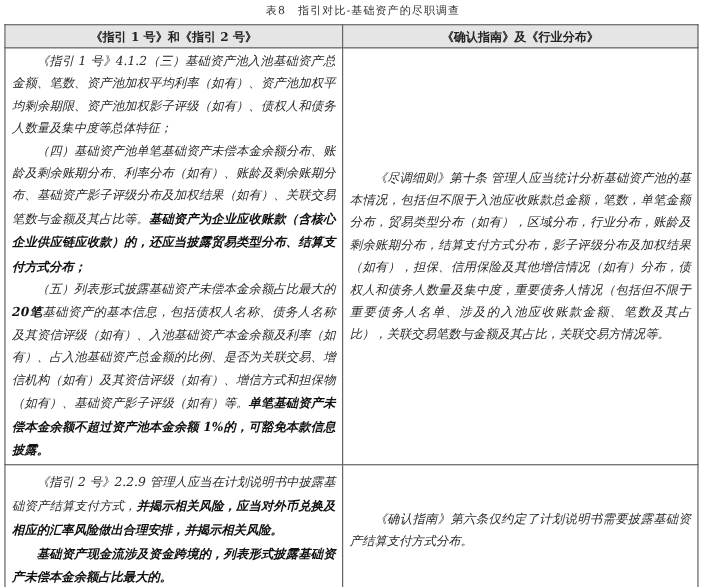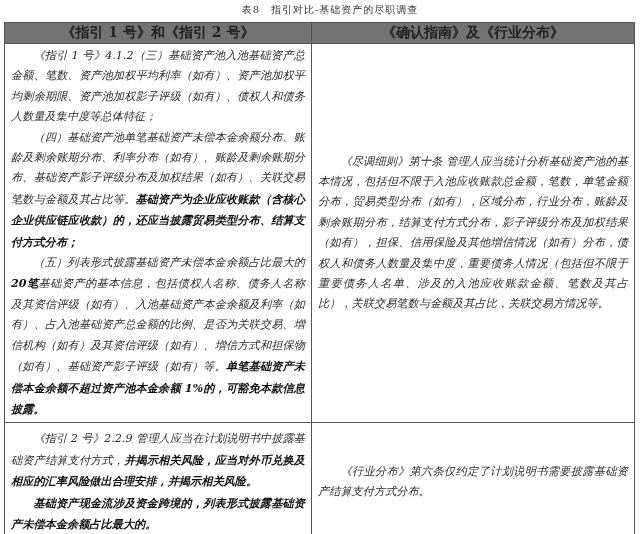--- a/index.html
+++ b/index.html
@@ -14,21 +14,21 @@
   }
   table.t {
     position: absolute; left: 4px; top: 22px; width: 630px;
     border-collapse: collapse; table-layout: fixed;
   }
   table.t td, table.t th {
     border: 1px solid #555;
     vertical-align: middle;
   }
   table.t th {
-    background: #737373; height: 20px; font-size: 14px; font-weight: bold;
+    background: #e5e5e5; height: 20px; font-size: 11px; font-weight: bold;
     text-align: center; padding: 0; color: #222;
   }
   .col-left { width: 307px; }
   .col-right { width: 323px; }
   td.cell { padding: 2px 6px; font-size: 11.2px; line-height: 20.4px; text-align: justify; }
   td.cell p { margin: 0; text-indent: 2em; font-style: italic; }
   td.cell b { font-weight: bold; color: #111; }
   .row1 td { height: 365px; }
   .row2 td { height: 114px; }
 </style>
@@ -56,17 +56,17 @@
     <td class="cell">
       <p>《尽调细则》第十条 管理人应当统计分析基础资产池的基本情况，包括但不限于入池应收账款总金额，笔数，单笔金额分布，贸易类型分布（如有），区域分布，行业分布，账龄及剩余账期分布，结算支付方式分布，影子评级分布及加权结果（如有），担保、信用保险及其他增信情况（如有）分布，债权人和债务人数量及集中度，重要债务人情况（包括但不限于重要债务人名单、涉及的入池应收账款金额、笔数及其占比），关联交易笔数与金额及其占比，关联交易方情况等。</p>
     </td>
   </tr>
   <tr class="row2">
     <td class="cell">
       <p><span>《指引 2 号》2.2.9 管理人应当在计划说明书中披露基础资产结算支付方式，</span><b>并揭示相关风险，应当对外币兑换及相应的汇率风险做出合理安排，并揭示相关风险。</b></p>
       <p><b>基础资产现金流涉及资金跨境的，列表形式披露基础资产未偿本金余额占比最大的。</b></p>
     </td>
     <td class="cell">
-      <p>《行业分布》第六条仅约定了计划说明书需要披露基础资产结算支付方式分布。</p>
+      <p>《确认指南》第六条仅约定了计划说明书需要披露基础资产结算支付方式分布。</p>
     </td>
   </tr>
 </tbody>
   </table>
 
 </body></html>

